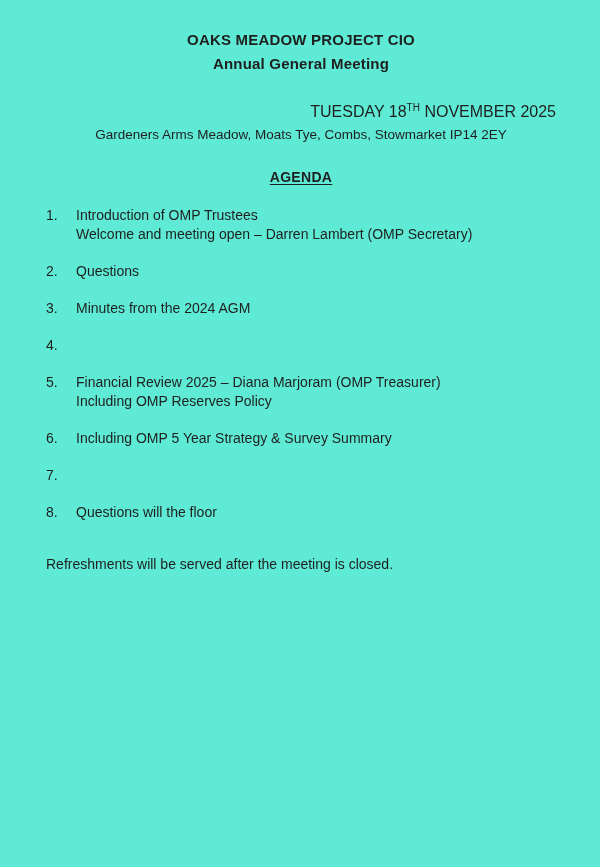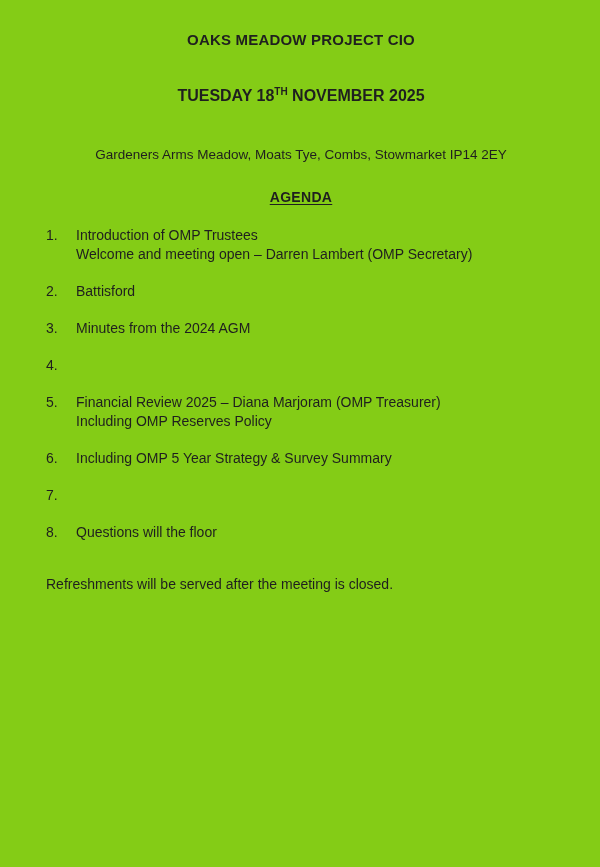--- a/index.html
+++ b/index.html
@@ -19,43 +19,42 @@
     overflow: hidden;
   }
   .title-line {
     text-align: center;
     font-weight: 700;
     font-size: 15px;
     line-height: 24px;
     letter-spacing: 0.2px;
   }
   .date-line {
-    text-align: center;
+    text-align: right;
     font-size: 16px;
     line-height: 24px;
-    margin-top: 32px;
-    font-weight: 700;
+    margin-top: 24px;
+    font-weight: 400;
   }
   .date-line sup {
     font-size: 10px;
     vertical-align: super;
     line-height: 0;
   }
   .venue-line {
     text-align: center;
     font-size: 15px;
     line-height: 22px;
     font-weight: 400;
   }
   .address-line {
     text-align: center;
     font-size: 13.5px;
     line-height: 21px;
     font-weight: 400;
-    margin-top: 36px;
   }
   .agenda-heading {
     text-align: center;
     font-weight: 700;
     font-size: 14px;
     line-height: 20px;
     margin-top: 22px;
     text-decoration: underline;
     text-underline-offset: 2px;
     letter-spacing: 0.3px;
@@ -82,45 +81,46 @@
   .footer-note {
     margin-top: 33px;
     font-size: 14px;
     line-height: 19px;
     white-space: nowrap;
   }
 </style>
 </head>
 <body>
 
-<div class="page" style="color: rgb(31, 31, 31); background: #84cc16;">
+<div class="page" style="color: rgb(31, 31, 31); background: #5eead4;">
 
   <div class="title-line">OAKS MEADOW PROJECT CIO</div>
 
+  <div class="title-line">Annual General Meeting</div>
 
   <div class="date-line"><span>TUESDAY 18</span><sup>TH</sup><span> NOVEMBER 2025</span></div>
 
 
   <div class="address-line">Gardeners Arms Meadow, Moats Tye, Combs, Stowmarket IP14 2EY</div>
 
   <div class="agenda-heading">AGENDA</div>
 
   <ol class="agenda-list">
   <li class="agenda-item">
     <span class="num">1.</span>
     <span class="item-text">
           <div class="line">Introduction of OMP Trustees</div>
           <div class="line">Welcome and meeting open – Darren Lambert (OMP Secretary)</div>
         </span>
   </li>
 
   <li class="agenda-item">
     <span class="num">2.</span>
     <span class="item-text">
-          <div class="line">Battisford</div>
+          <div class="line">Questions</div>
         </span>
   </li>
 
   <li class="agenda-item">
     <span class="num">3.</span>
     <span class="item-text">
           <div class="line">Minutes from the 2024 AGM</div>
         </span>
   </li>
 

